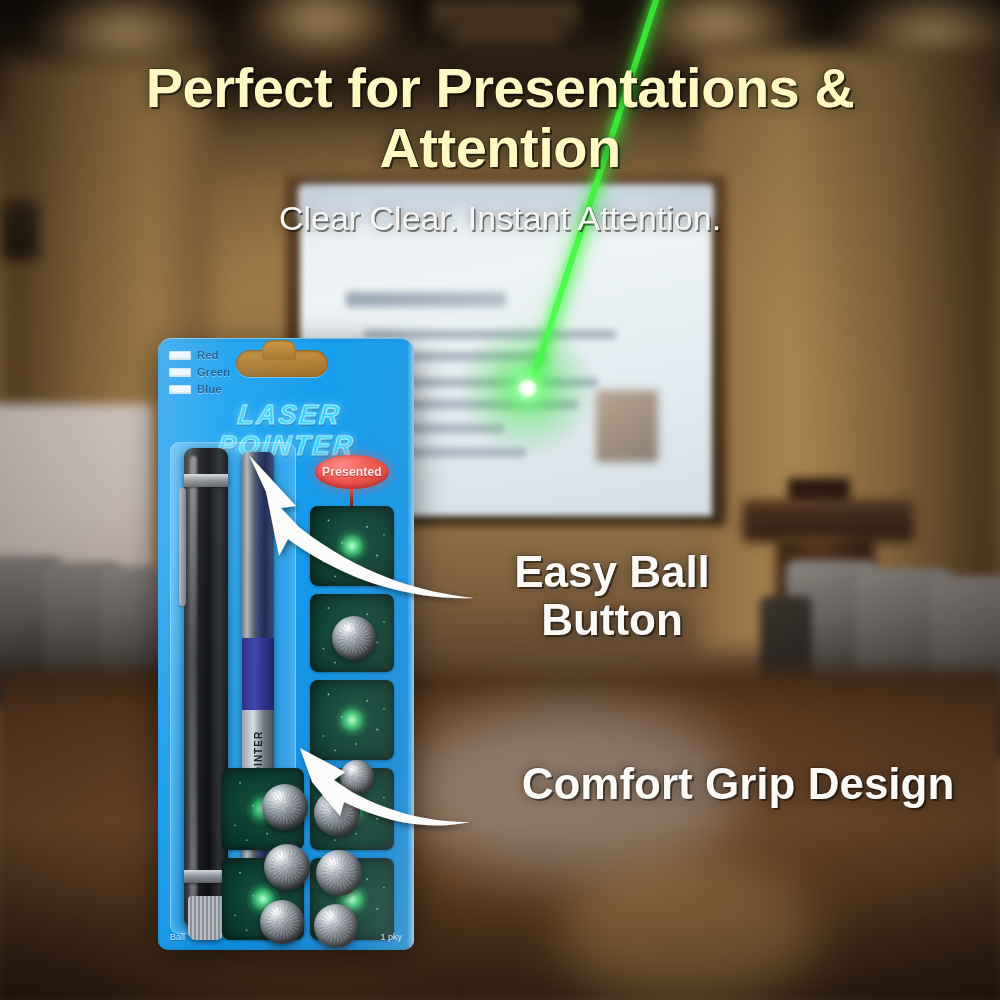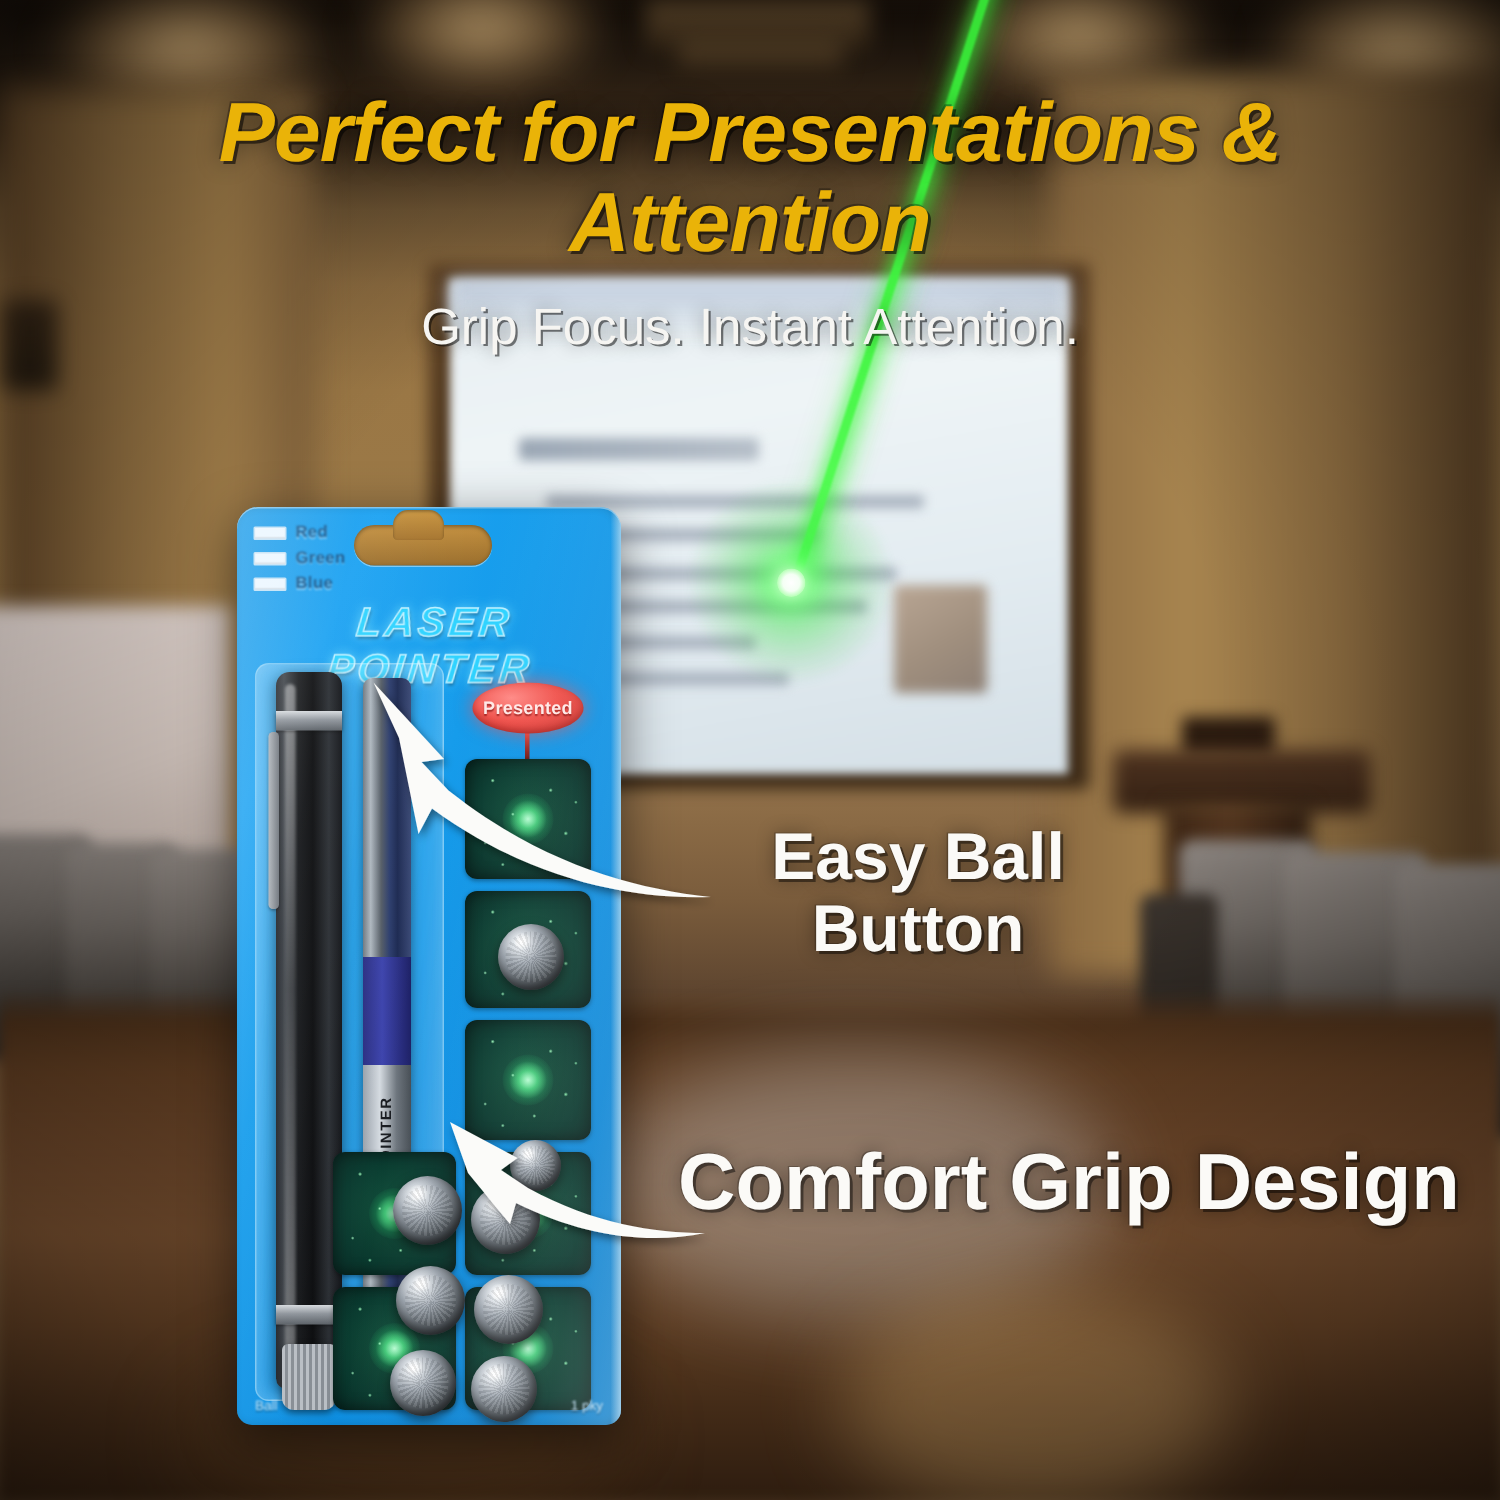--- a/index.html
+++ b/index.html
@@ -139,27 +139,26 @@
   .vignette {
     position:absolute; inset:0;
     background:radial-gradient(ellipse 78% 72% at 50% 46%, rgba(0,0,0,0) 40%, rgba(0,0,0,.28) 78%, rgba(0,0,0,.55) 100%);
   }
 
   
   .headline {
     position:absolute; left:0; top:58px; width:1000px;
     text-align:center;
     font-size:56px; font-weight:bold; line-height:60px;
-    color:#eab308;
+    color:#fef9c3;
     letter-spacing:-0.5px;
     text-shadow:
       2px 2px 0 rgba(0,0,0,.55),
       -1px -1px 0 rgba(0,0,0,.30),
       0 0 16px rgba(0,0,0,.45);
-    font-style: italic;
   }
   .subhead {
     position:absolute; left:0; top:198px; width:1000px;
     text-align:center;
     font-size:34px; font-weight:normal; line-height:40px;
     color:#f6f5f2;
     text-shadow:
       1.5px 1.5px 0 rgba(0,0,0,.5),
       0 0 12px rgba(0,0,0,.4);
   }
@@ -436,22 +435,22 @@
       2px 2px 0 rgba(0,0,0,.45),
       -1px -1px 0 rgba(0,0,0,.22),
       0 0 12px rgba(0,0,0,.38);
     line-height:1.08;
   }
   #callout-easy-press {
     left:462px; top:548px; width:300px;
     font-size:44px; text-align:center;
   }
   #callout-comfort-grip {
-    left:452px; top:760px; width:520px;
-    font-size:53px; text-align:left; white-space:nowrap;
+    left:478px; top:760px; width:520px;
+    font-size:44px; text-align:center; white-space:nowrap;
   }
 </style>
 </head>
 <body>
 
 <div id="stage">
 
   <div class="bg-layer bg-base"></div>
 
   <div class="ceiling"></div>
@@ -608,19 +607,19 @@
                C 396,816 436,822 470,822
                C 432,830 388,824 344,802
                L 340,816 L 312,782 Z" fill="#fbfbf9"></path>
     </g>
   </svg>
 
   <div class="headline">
     <div>Perfect for Presentations &amp;</div>
     <div>Attention</div>
   </div>
-  <div class="subhead">Grip Focus. Instant Attention.</div>
+  <div class="subhead">Clear Clear. Instant Attention.</div>
 
   <div class="callout-label" id="callout-easy-press">Easy Ball Button</div>
 
   <div class="callout-label" id="callout-comfort-grip">Comfort Grip Design</div>
 
 </div>
 
 </body></html>

